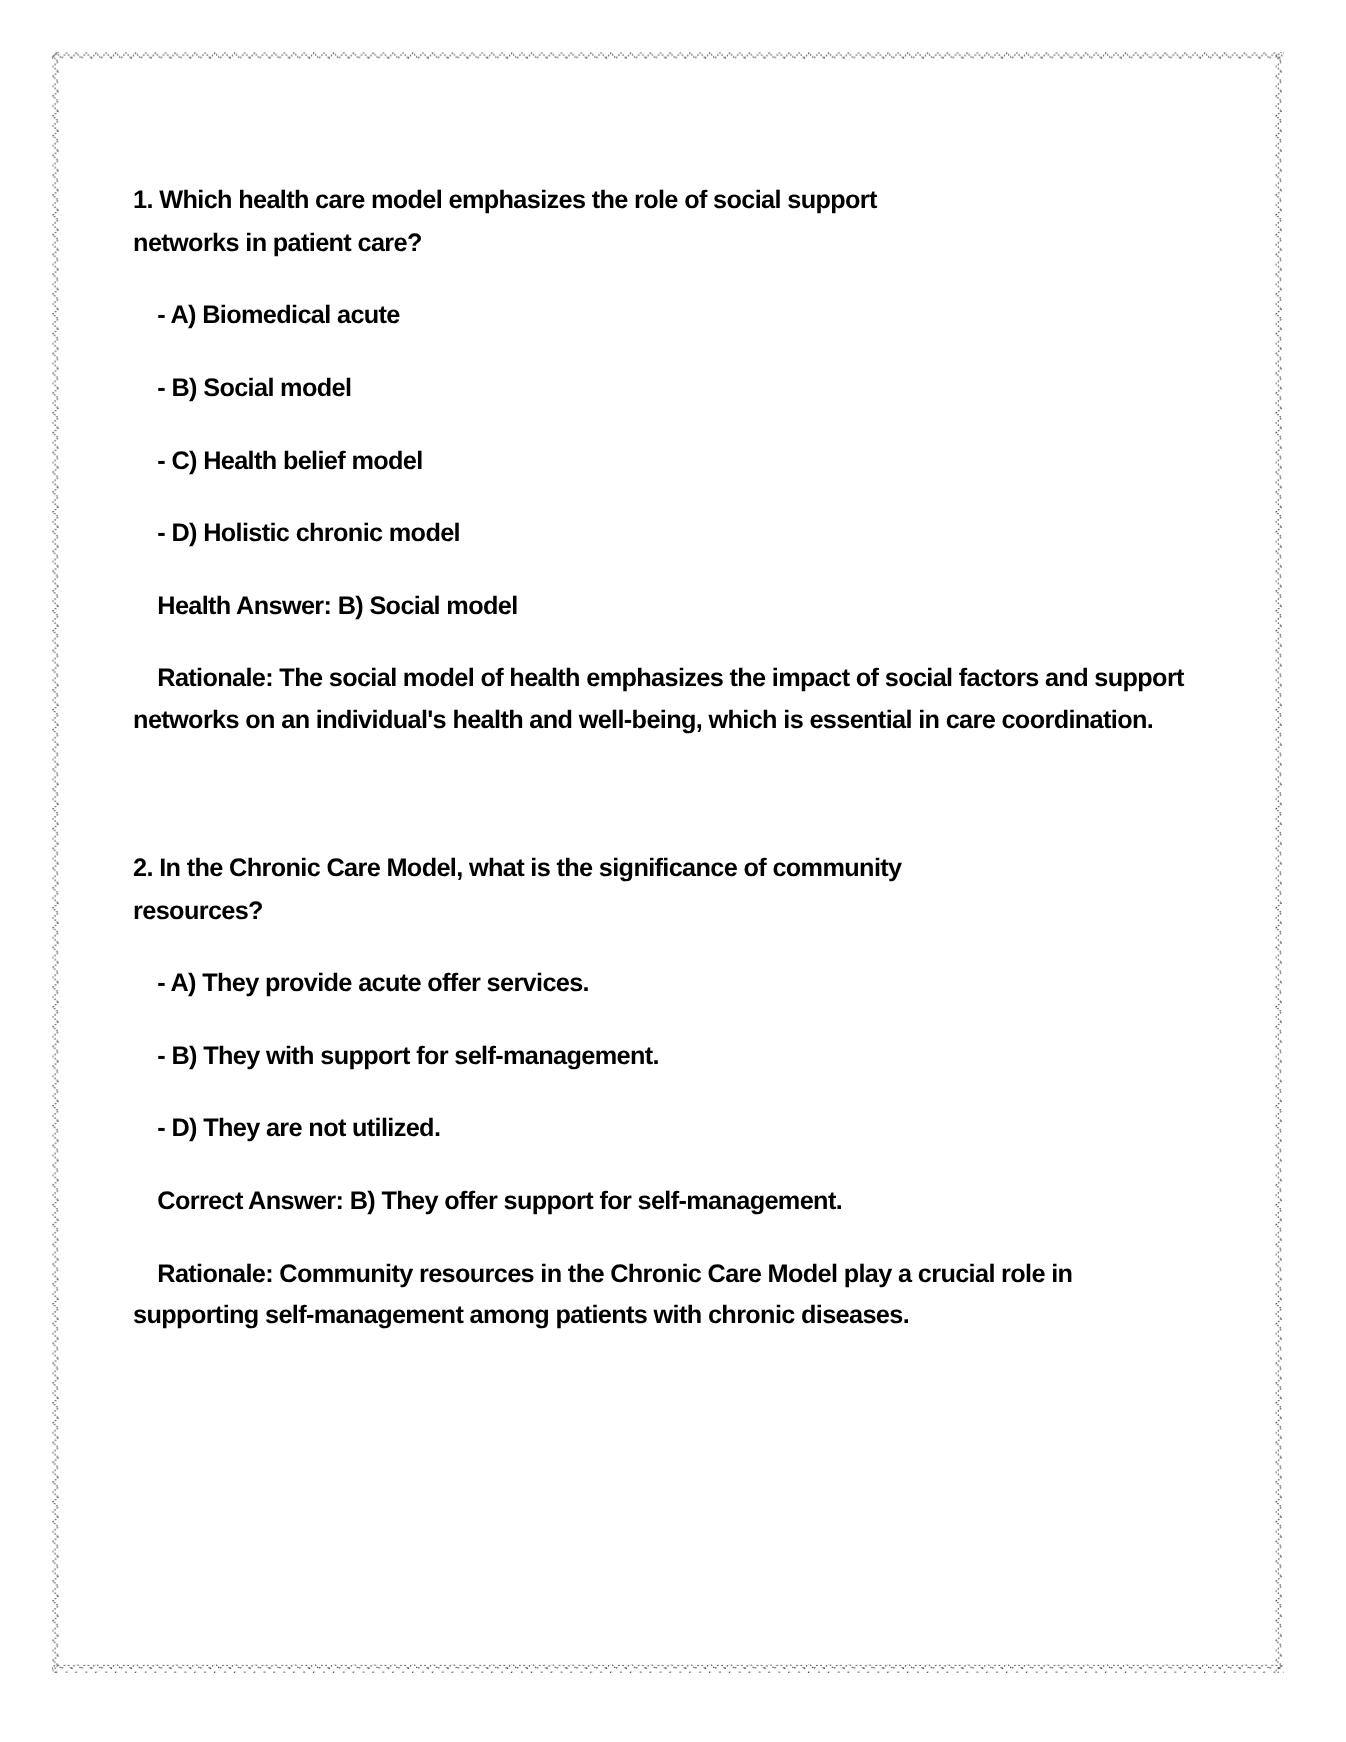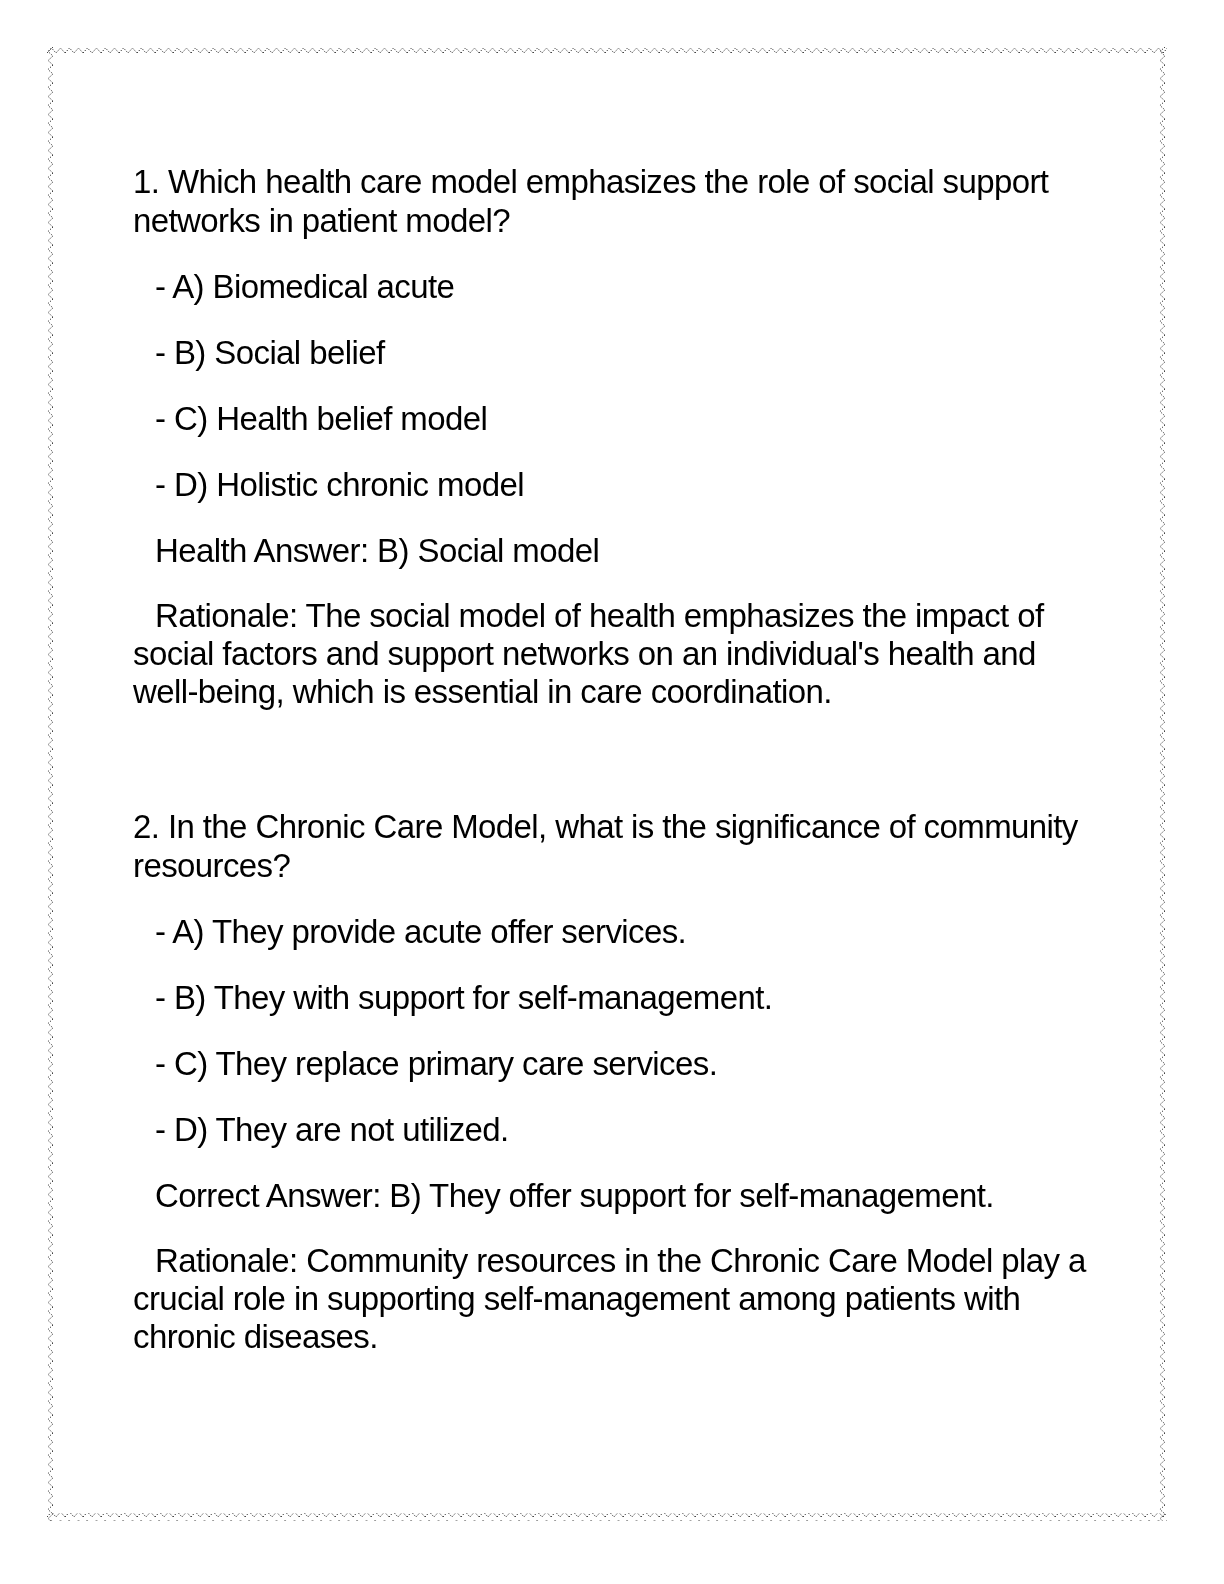--- a/index.html
+++ b/index.html
@@ -3,22 +3,22 @@
 <meta charset="utf-8">
 <style>
   html, body { margin: 0; padding: 0; background: #ffffff; }
   body { width: 1224px; height: 1584px; position: relative; overflow: hidden; font-family: "Liberation Sans", sans-serif; color: #000; }
   .page-border {
     position: absolute; left: 47px; top: 47px; width: 1120px; height: 1474px;
     box-sizing: border-box;
   }
   .page-border svg { position: absolute; left: 0; top: 0; width: 100%; height: 100%; }
   .content {
-    position: absolute; left: 133px; top: 162px; width: 960px;
-    font-size: 33px; letter-spacing: -0.6px;
+    position: absolute; left: 121px; top: 162px; width: 960px;
+    font-size: 23px; letter-spacing: -0.6px; font-weight: bold;
   }
   .q-block { margin: 0; }
   .q-line { line-height: 39px; margin: 0; white-space: nowrap; }
   .opt { line-height: 39px; margin: 27px 0 0 0; padding-left: 22px; white-space: nowrap; }
   .answer { line-height: 39px; margin: 27px 0 0 0; padding-left: 22px; white-space: nowrap; }
   .rationale { line-height: 38px; margin: 27px 0 0 0; text-indent: 22px; }
   .gap { height: 96px; }
 </style>
 </head>
 <body>
@@ -37,35 +37,34 @@
     <rect x="0" y="1466" width="1120" height="8" fill="url(#zzh)"></rect>
     <rect x="0" y="0" width="8" height="1474" fill="url(#zzv)"></rect>
     <rect x="1112" y="0" width="8" height="1474" fill="url(#zzv)"></rect>
   </svg>
 </div>
 
 <div class="content">
 
   <div class="q-block">
     <p class="q-line">1. Which health care model emphasizes the role of social support</p>
-    <p class="q-line">networks in patient model?</p>
+    <p class="q-line">networks in patient care?</p>
     <p class="opt">- A) Biomedical acute</p>
-    <p class="opt">- B) Social belief</p>
+    <p class="opt">- B) Social model</p>
     <p class="opt">- C) Health belief model</p>
     <p class="opt">- D) Holistic chronic model</p>
     <p class="answer">Health Answer: B) Social model</p>
     <p class="rationale">Rationale: The social model of health emphasizes the impact of social factors and support networks on an individual's health and well-being, which is essential in care coordination.</p>
   </div>
 
   <div class="gap"></div>
 
   <div class="q-block">
     <p class="q-line">2. In the Chronic Care Model, what is the significance of community</p>
     <p class="q-line">resources?</p>
     <p class="opt">- A) They provide acute offer services.</p>
     <p class="opt">- B) They with support for self-management.</p>
-    <p class="opt">- C) They replace primary care services.</p>
     <p class="opt">- D) They are not utilized.</p>
     <p class="answer">Correct Answer: B) They offer support for self-management.</p>
     <p class="rationale">Rationale: Community resources in the Chronic Care Model play a crucial role in supporting self-management among patients with chronic diseases.</p>
   </div>
 
 </div>
 
 </body></html>

